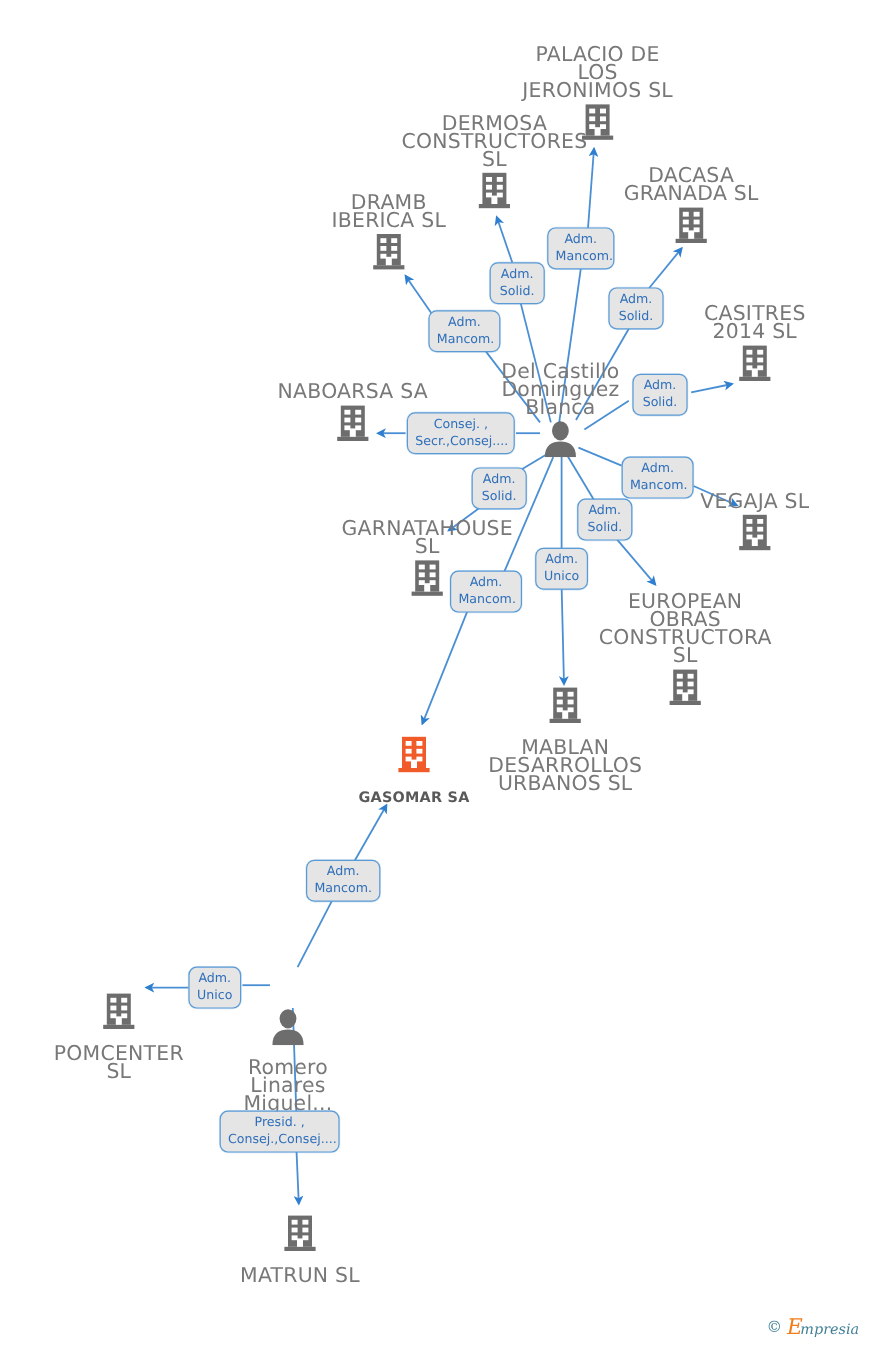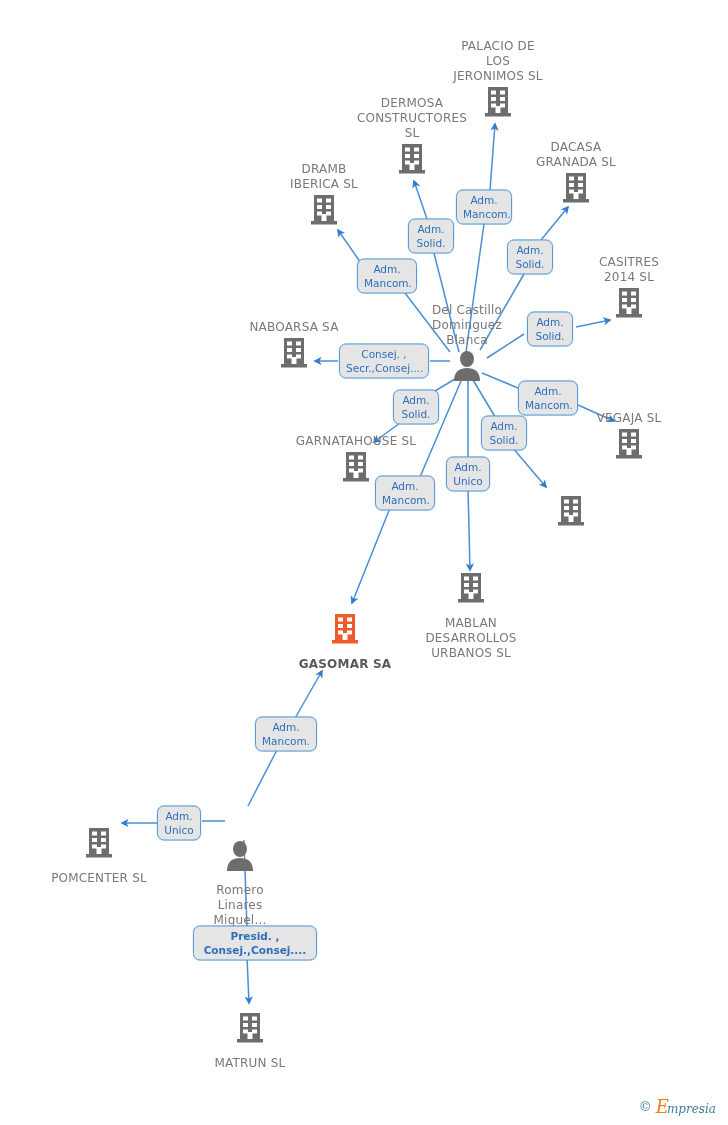--- a/index.html
+++ b/index.html
@@ -29,21 +29,21 @@
     position: absolute;
     display: flex;
     flex-direction: column;
     align-items: center;
     width: 130px;
     margin-left: -65px;
     text-align: center;
   }
   .node-label {
     color: #787878;
-    font-size: 12px;
+    font-size: 17px;
     line-height: 15px;
     letter-spacing: 0.2px;
     white-space: pre-line;
   }
   .node-label.below { margin-top: 12px; }
   .node-label.above { margin-bottom: 2px; }
   .node.highlight .node-label {
     color: #595959;
     font-weight: bold;
     font-size: 12px;
@@ -280,20 +280,23 @@
             <rect x="16" y="4.5" width="5" height="4" fill="#ffffff"></rect>
             <rect x="7" y="11" width="5" height="4" fill="#ffffff"></rect>
             <rect x="16" y="11" width="5" height="4" fill="#ffffff"></rect>
             <rect x="7" y="17.5" width="5" height="4" fill="#ffffff"></rect>
             <rect x="16" y="17.5" width="5" height="4" fill="#ffffff"></rect>
             <rect x="11.5" y="20" width="5" height="7" fill="#ffffff"></rect>
           </svg>
         </div>
       </div>
       <div class="node" style="left: 571px; top: 495px;">
+        <div class="node-label above">EUROPEAN
+OBRAS
+CONSTRUCTORA SL</div>
         <div>
           <svg class="icon-svg" width="28" height="32" viewBox="0 0 28 32" xmlns="http://www.w3.org/2000/svg">
             <rect x="4" y="1" width="20" height="26" fill="#6d6d6d"></rect>
             <rect x="1" y="27" width="26" height="3.5" fill="#6d6d6d"></rect>
             <rect x="7" y="4.5" width="5" height="4" fill="#ffffff"></rect>
             <rect x="16" y="4.5" width="5" height="4" fill="#ffffff"></rect>
             <rect x="7" y="11" width="5" height="4" fill="#ffffff"></rect>
             <rect x="16" y="11" width="5" height="4" fill="#ffffff"></rect>
             <rect x="7" y="17.5" width="5" height="4" fill="#ffffff"></rect>
             <rect x="16" y="17.5" width="5" height="4" fill="#ffffff"></rect>
@@ -399,21 +402,21 @@
       <div class="edge-label" style="left: 504px; top: 433px; width: 46px;">Adm.
 Solid.</div>
       <div class="edge-label" style="left: 468px; top: 474px; width: 44px;">Adm.
 Unico</div>
       <div class="edge-label" style="left: 405px; top: 493px; width: 60px;">Adm.
 Mancom.</div>
       <div class="edge-label" style="left: 286px; top: 734px; width: 62px;">Adm.
 Mancom.</div>
       <div class="edge-label" style="left: 179px; top: 823px; width: 44px;">Adm.
 Unico</div>
-      <div class="edge-label" style="left: 255px; top: 943px; width: 124px; font-weight: bold;">Presid. ,
+      <div class="edge-label" style="left: 233px; top: 943px; width: 100px;">Presid. ,
 Consej.,Consej....</div>
     </div>
 
   <div id="watermark">
     <span class="copy">©</span>
     <span><span class="brand-e">E</span><span class="brand-rest">mpresia</span></span>
   </div>
 </div>
 
 </body></html>

